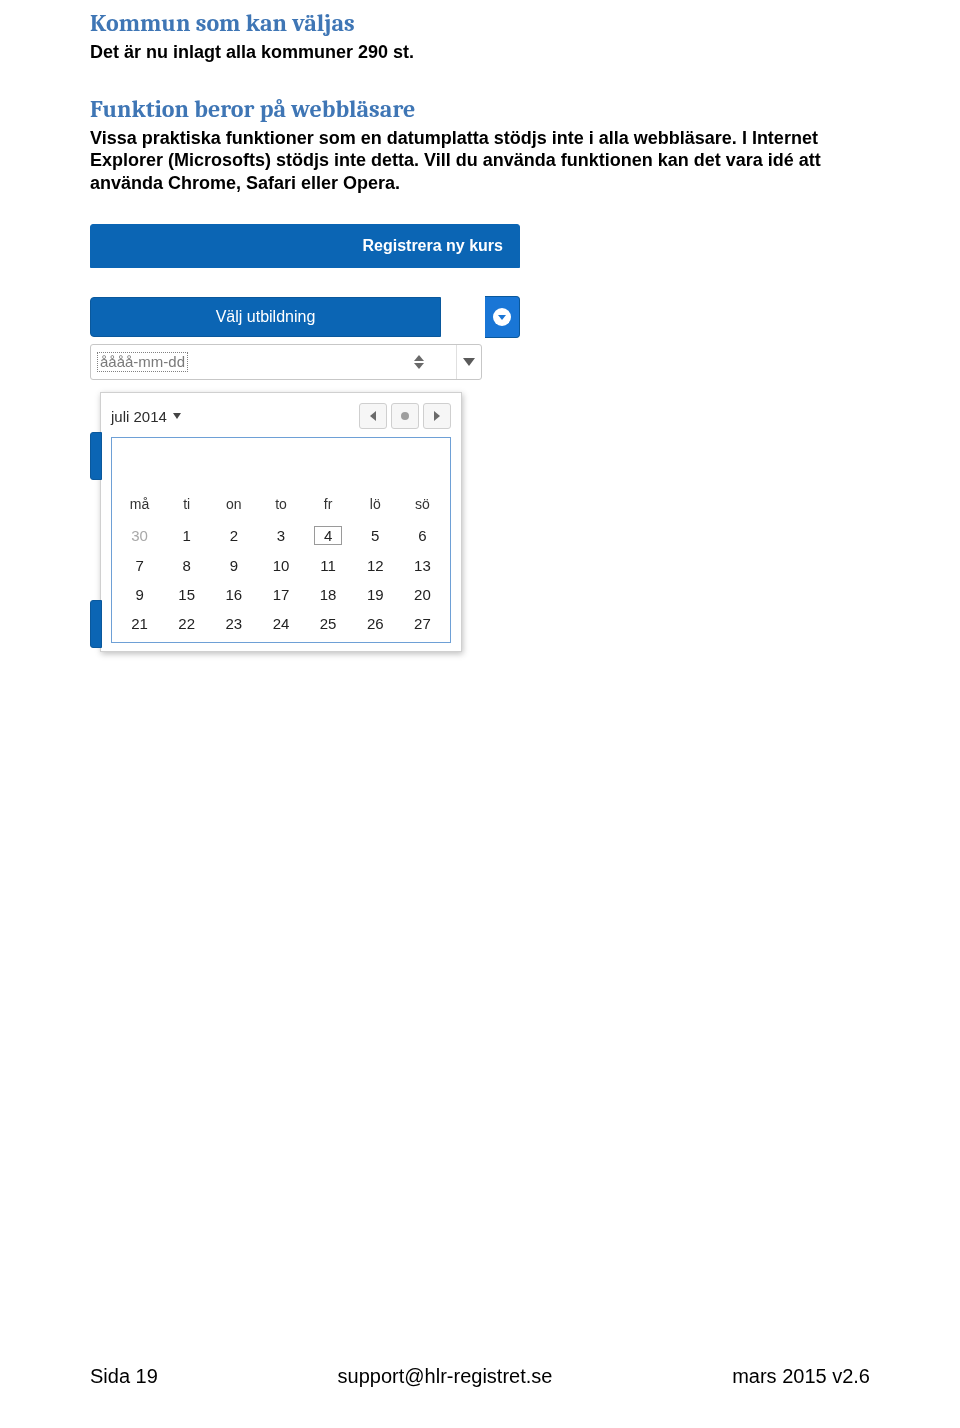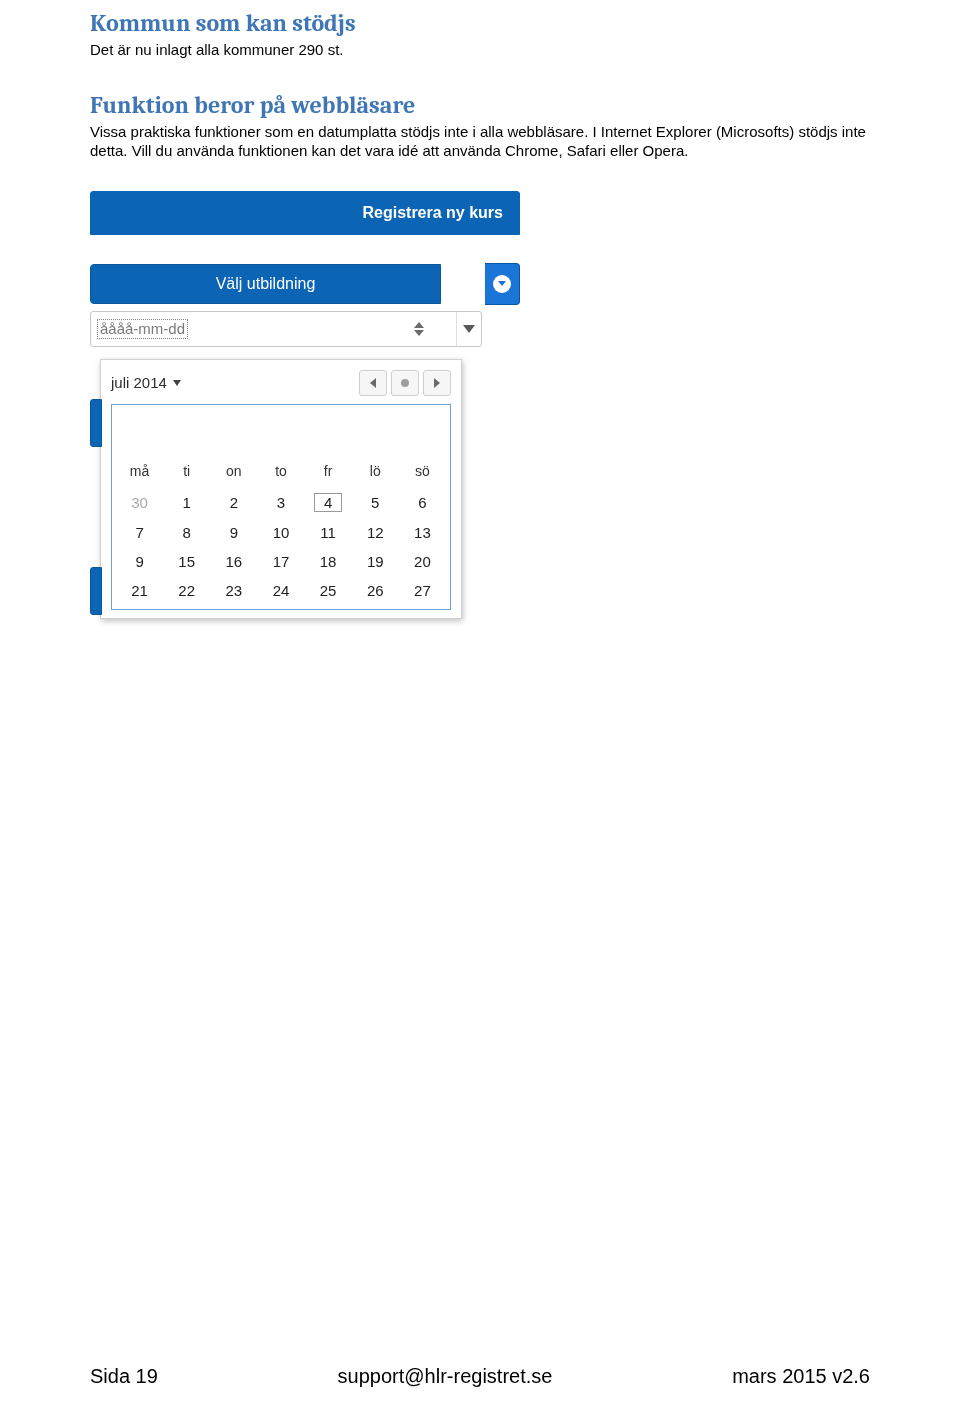--- a/index.html
+++ b/index.html
@@ -18,23 +18,24 @@
     padding: 8px 90px 0 90px;
   }
   .heading {
     font-family: "Cambria", "Georgia", serif;
     color: #3f76b5;
     font-size: 24px;
     line-height: 1.3;
     margin: 0 0 2px 0;
   }
   .bodytext {
-    font-size: 15px;
+    font-size: 18px;
     line-height: 1.25;
     margin: 0;
+    font-weight: bold;
   }
   .section2 {
     margin-top: 30px;
   }
 
   
   .ui-region {
     margin-top: 30px;
     width: 430px;
   }
@@ -278,21 +279,21 @@
     top: 0;
     display: flex;
     flex-direction: column;
   }
 </style>
 </head>
 <body>
 
 <div class="page">
 
-  <h2 class="heading">Kommun som kan stödjs</h2>
+  <h2 class="heading">Kommun som kan väljas</h2>
   <p class="bodytext">Det är nu inlagt alla kommuner 290 st.</p>
 
   <div class="section2">
     <h2 class="heading">Funktion beror på webbläsare</h2>
     <p class="bodytext">Vissa praktiska funktioner som en datumplatta stödjs inte i alla webbläsare. I Internet Explorer (Microsofts) stödjs inte detta. Vill du använda funktionen kan det vara idé att använda Chrome, Safari eller Opera.</p>
   </div>
 
   <div class="ui-region">
 
     <div class="reg-bar">

